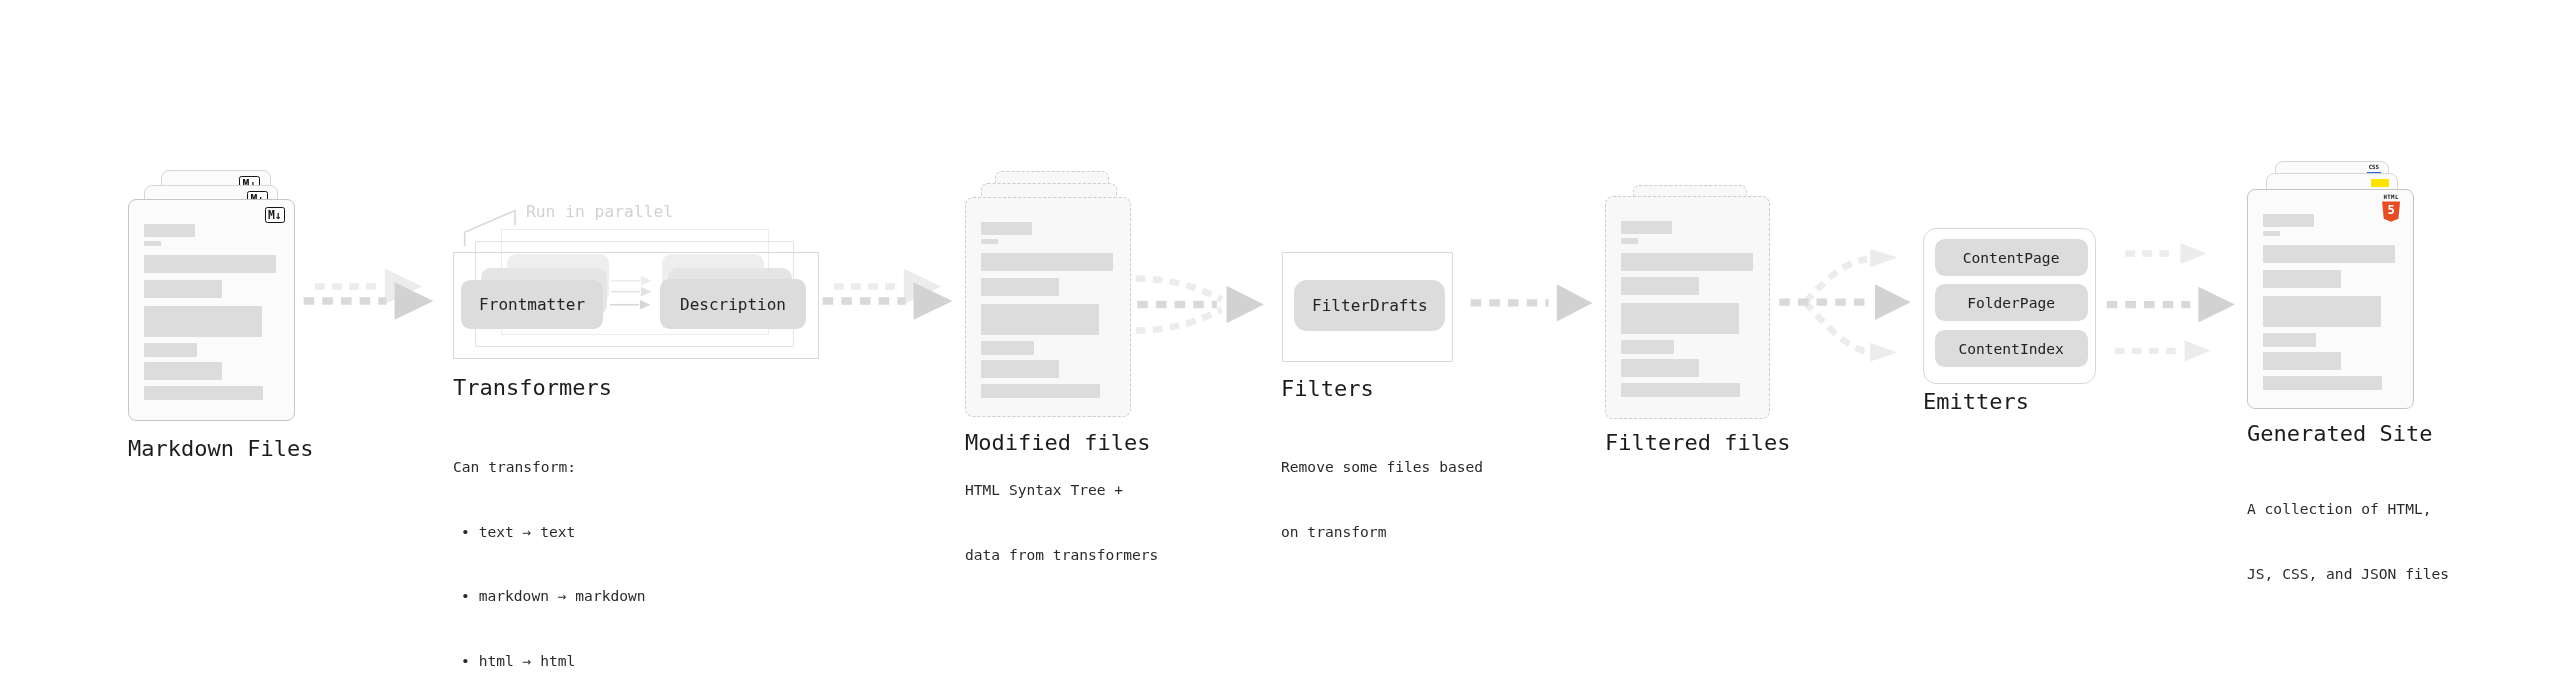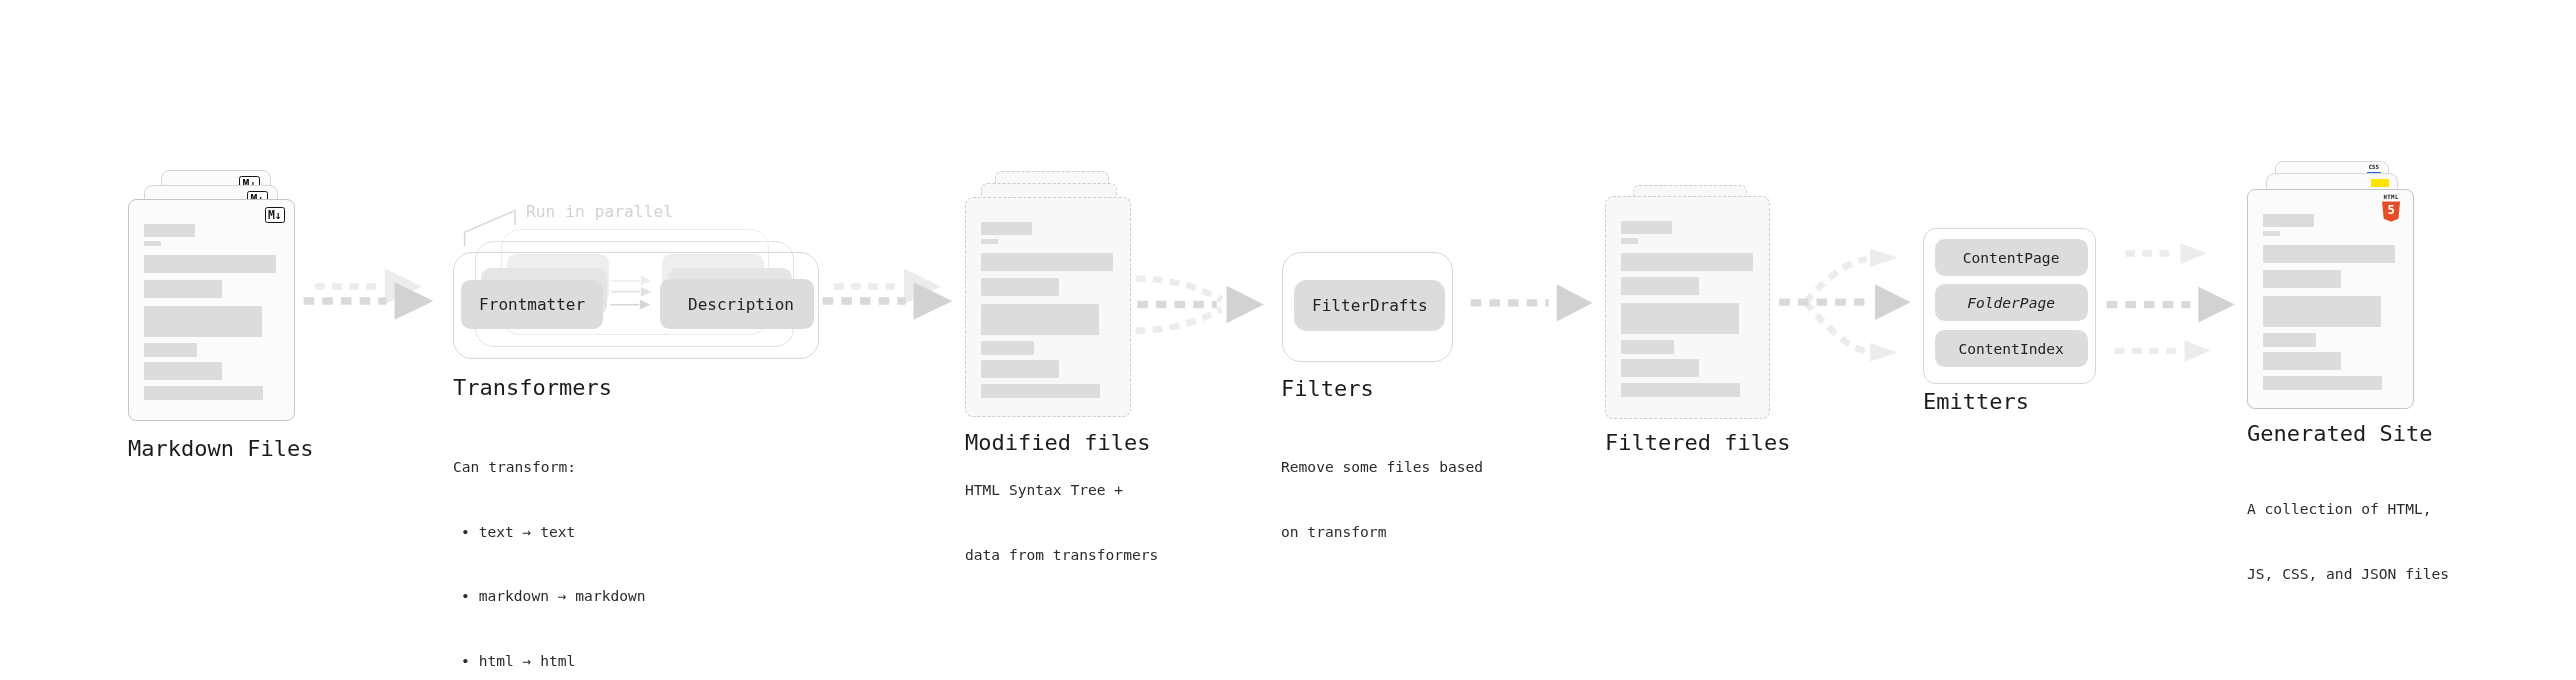--- a/index.html
+++ b/index.html
@@ -21,21 +21,21 @@
   .badge-css{position:absolute;right:7.3px;top:3.3px;width:14.6px;text-align:center;}
   .badge-css .w{font-size:5.7px;font-weight:bold;line-height:5.7px;color:#111;display:block;}
   .badge-css .u{height:2.4px;background:var(--css-blue,#2760e5);margin-top:0.8px;}
   .badge-js{position:absolute;right:7.3px;top:4.9px;width:18px;height:8.1px;background:var(--js-yellow,#ffe400);}
   .badge-html5{position:absolute;right:12.2px;top:4.1px;width:19.5px;text-align:center;}
   .badge-html5 .w{font-size:5.7px;font-weight:bold;line-height:6.5px;color:#111;display:block;letter-spacing:0.4px;}
   .badge-html5 .shield{width:18px;height:20.3px;margin:0.8px auto 0;background:var(--html5-orange,#e44d26);
        clip-path:polygon(0 0,100% 0,91% 85%,50% 100%,9% 85%);
        color:#fff;font-size:12.2px;font-weight:bold;line-height:19.5px;text-align:center;}
   
-  .frame{position:absolute;border:1.2px solid var(--box-border,#d8d8d8);border-radius:19px;box-sizing:border-box;background:transparent;}
+  .frame{position:absolute;border:1.2px solid var(--box-border,#d8d8d8);border-radius:1px;box-sizing:border-box;background:transparent;}
   .frame.solidbg{background:#fff;}
   .frame.mid{border-color:var(--box-border-mid,#e2e2e2);}
   .frame.back{border-color:var(--box-border-back,#ebebeb);}
   .pill{position:absolute;background:var(--pill-bg,#dcdcdc);border-radius:9.8px;display:flex;align-items:center;
         justify-content:center;font-size:16px;color:#232323;}
   .pill.ghost-mid{background:var(--pill-ghost-mid,#e5e5e5);}
   .pill.ghost-back{background:var(--pill-ghost-back,#eeeeee);}
   .pill.r16{border-radius:13px;}
   
   .stage-title{position:absolute;font-size:22px;color:var(--title-text,#1c1c1c);white-space:pre;}
@@ -102,21 +102,21 @@
     <svg style="left:158px;top:57px;" width="42" height="11.4" viewBox="0 0 52 14">
       <line class="mini-line" style="stroke:var(--mini-arrow-2,#e2e2e2)" x1="0" y1="7" x2="36" y2="7"></line>
       <polygon style="fill:var(--mini-arrow-2,#e2e2e2)" points="37,1 50,7 37,13"></polygon>
     </svg>
     <svg style="left:157px;top:70px;" width="42" height="11.4" viewBox="0 0 52 14">
       <line class="mini-line" style="stroke:var(--mini-arrow-3,#d6d6d6)" x1="0" y1="7" x2="36" y2="7"></line>
       <polygon style="fill:var(--mini-arrow-3,#d6d6d6)" points="37,1 50,7 37,13"></polygon>
     </svg>
 
     <div class="pill" style="left:8.1px;top:51px;width:142px;height:49px;">Frontmatter</div>
-    <div class="pill" style="left:207px;top:50px;width:146px;height:50px;padding-left:8px;">Description</div>
+    <div class="pill" style="left:207px;top:50px;width:146px;height:50px;">Description</div>
   </div>
   <svg style="left:459px;top:203px;" width="65" height="49" viewBox="0 0 80 60">
     <polyline points="7,53 7,36 69,9 69,27" style="fill:none;stroke:var(--arrow-dash,#d9d9d9);stroke-width:2;"></polyline>
   </svg>
   <div class="callout-text" style="left:526px;top:202px;">Run in parallel</div>
   <div class="stage-title" style="left:453px;top:375px;">Transformers</div>
   <div class="stage-sub" style="left:453px;top:413px;">
     <div>Can transform:</div>
     <div class="indent">• text → text</div>
     <div class="indent">• markdown → markdown</div>
@@ -194,21 +194,21 @@
     <path class="dash-ghost" d="M 36,74 C 66,40 88,24 112,21"></path>
     <polygon class="head-ghost" points="116,8 150,19 116,31"></polygon>
     <path class="dash-ghost" d="M 36,74 C 66,108 88,130 112,135"></path>
     <polygon class="head-ghost" points="116,124 150,136 116,147"></polygon>
     <line class="dash-main" x1="4" y1="74" x2="112" y2="74"></line>
     <polygon class="head-main" points="122,52 166,74 122,96"></polygon>
   </svg>
 
   <div class="frame solidbg" style="left:1923px;top:228px;width:173px;height:156px;border-radius:13px;">
     <div class="pill" style="left:10.6px;top:9.8px;width:153px;height:37px;font-size:14.6px;">ContentPage</div>
-    <div class="pill" style="left:10.6px;top:55px;width:153px;height:37px;font-size:14.6px;font-style:italic;">FolderPage</div>
+    <div class="pill" style="left:10.6px;top:55px;width:153px;height:37px;font-size:14.6px;">FolderPage</div>
     <div class="pill" style="left:10.6px;top:101px;width:153px;height:37px;font-size:14.6px;">ContentIndex</div>
   </div>
   <div class="stage-title" style="left:1923px;top:389px;">Emitters</div>
 
   <svg style="left:2101px;top:242px;" width="142" height="122" viewBox="0 0 175 150">
     <line class="dash-ghost" x1="30" y1="14" x2="92" y2="14"></line>
     <polygon class="head-ghost" points="98,1 130,14 98,27"></polygon>
     <line class="dash-ghost" x1="17" y1="134" x2="97" y2="134"></line>
     <polygon class="head-ghost" points="103,121 135,134 103,147"></polygon>
     <line class="dash-main" x1="7" y1="77" x2="110" y2="77"></line>

